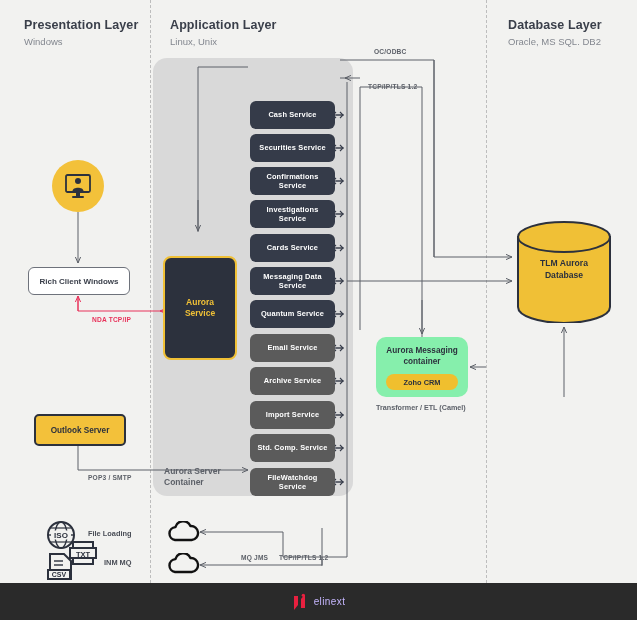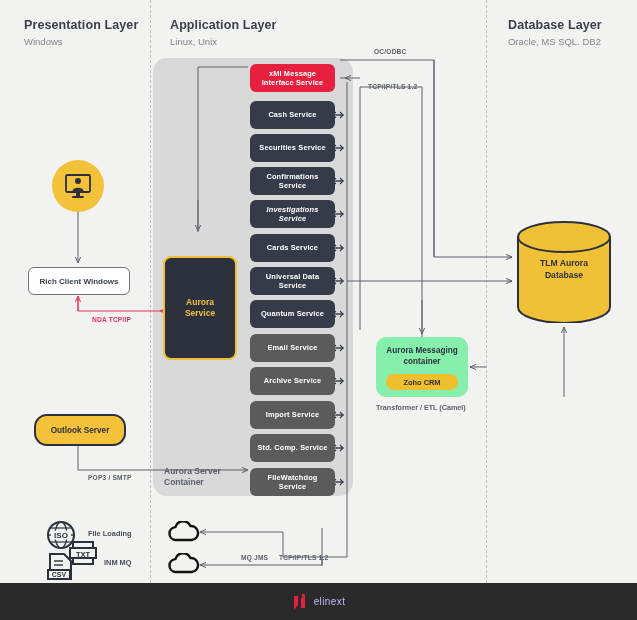--- a/index.html
+++ b/index.html
@@ -70,21 +70,21 @@
     display:flex;align-items:center;justify-content:center;
   }
   #rich-client{
     position:absolute;left:28px;top:267px;width:100px;height:26px;
     background:#ffffff;border:1px solid #6e727b;border-radius:6px;
     display:flex;align-items:center;justify-content:center;
     font-size:8px;font-weight:bold;color:#3a3f4a;
   }
   #outlook-server{
     position:absolute;left:34px;top:414px;width:88px;height:28px;
-    background:#f3c13a;border:2px solid #2c313d;border-radius:13px;
+    background:#f3c13a;border:2px solid #2c313d;border-radius:5px;
     display:flex;align-items:center;justify-content:center;
     font-size:8.2px;font-weight:bold;color:#2c313d;
   }
 
   
   #msg-container{
     position:absolute;left:376px;top:337px;width:92px;height:60px;
     background:#86efac;border-radius:10px;
     display:flex;flex-direction:column;align-items:center;
     padding-top:9px;box-sizing:border-box;
@@ -332,56 +332,50 @@
     <path d="M9,19 a6.5,6.5 0 0 1 0.4,-12.9 a8,8 0 0 1 15,-1.1 a6,6 0 0 1 1.3,14 z" fill="none" stroke="#111" stroke-width="2.4" stroke-linejoin="round"></path>
   </svg>
 
   <div id="aurora-service">
     <div>
       <div>Aurora</div>
       <div>Service</div>
     </div>
   </div>
 
-  <div class="svc red" style="top:64px;">
-    <div>
-        <div>xMI Message</div>
-        <div>Interface Service</div>
-      </div>
-  </div>
   <div class="svc dark" style="top:101px;">
     <div>
         <div>Cash Service</div>
       </div>
   </div>
   <div class="svc dark" style="top:134px;">
     <div>
         <div>Securities Service</div>
       </div>
   </div>
   <div class="svc dark" style="top:167px;">
     <div>
         <div>Confirmations</div>
         <div>Service</div>
       </div>
   </div>
-  <div class="svc dark" style="top:200px;font-style:italic;">
+  <div class="svc dark" style="top:200px;">
     <div>
         <div>Investigations</div>
         <div>Service</div>
       </div>
   </div>
   <div class="svc dark" style="top:234px;">
     <div>
         <div>Cards Service</div>
       </div>
   </div>
   <div class="svc dark" style="top:267px;">
     <div>
-        <div>Universal Data</div>
+        <div>Messaging Data</div>
         <div>Service</div>
       </div>
   </div>
   <div class="svc dark" style="top:300px;">
     <div>
         <div>Quantum Service</div>
       </div>
   </div>
   <div class="svc grey" style="top:367px;">
     <div>

